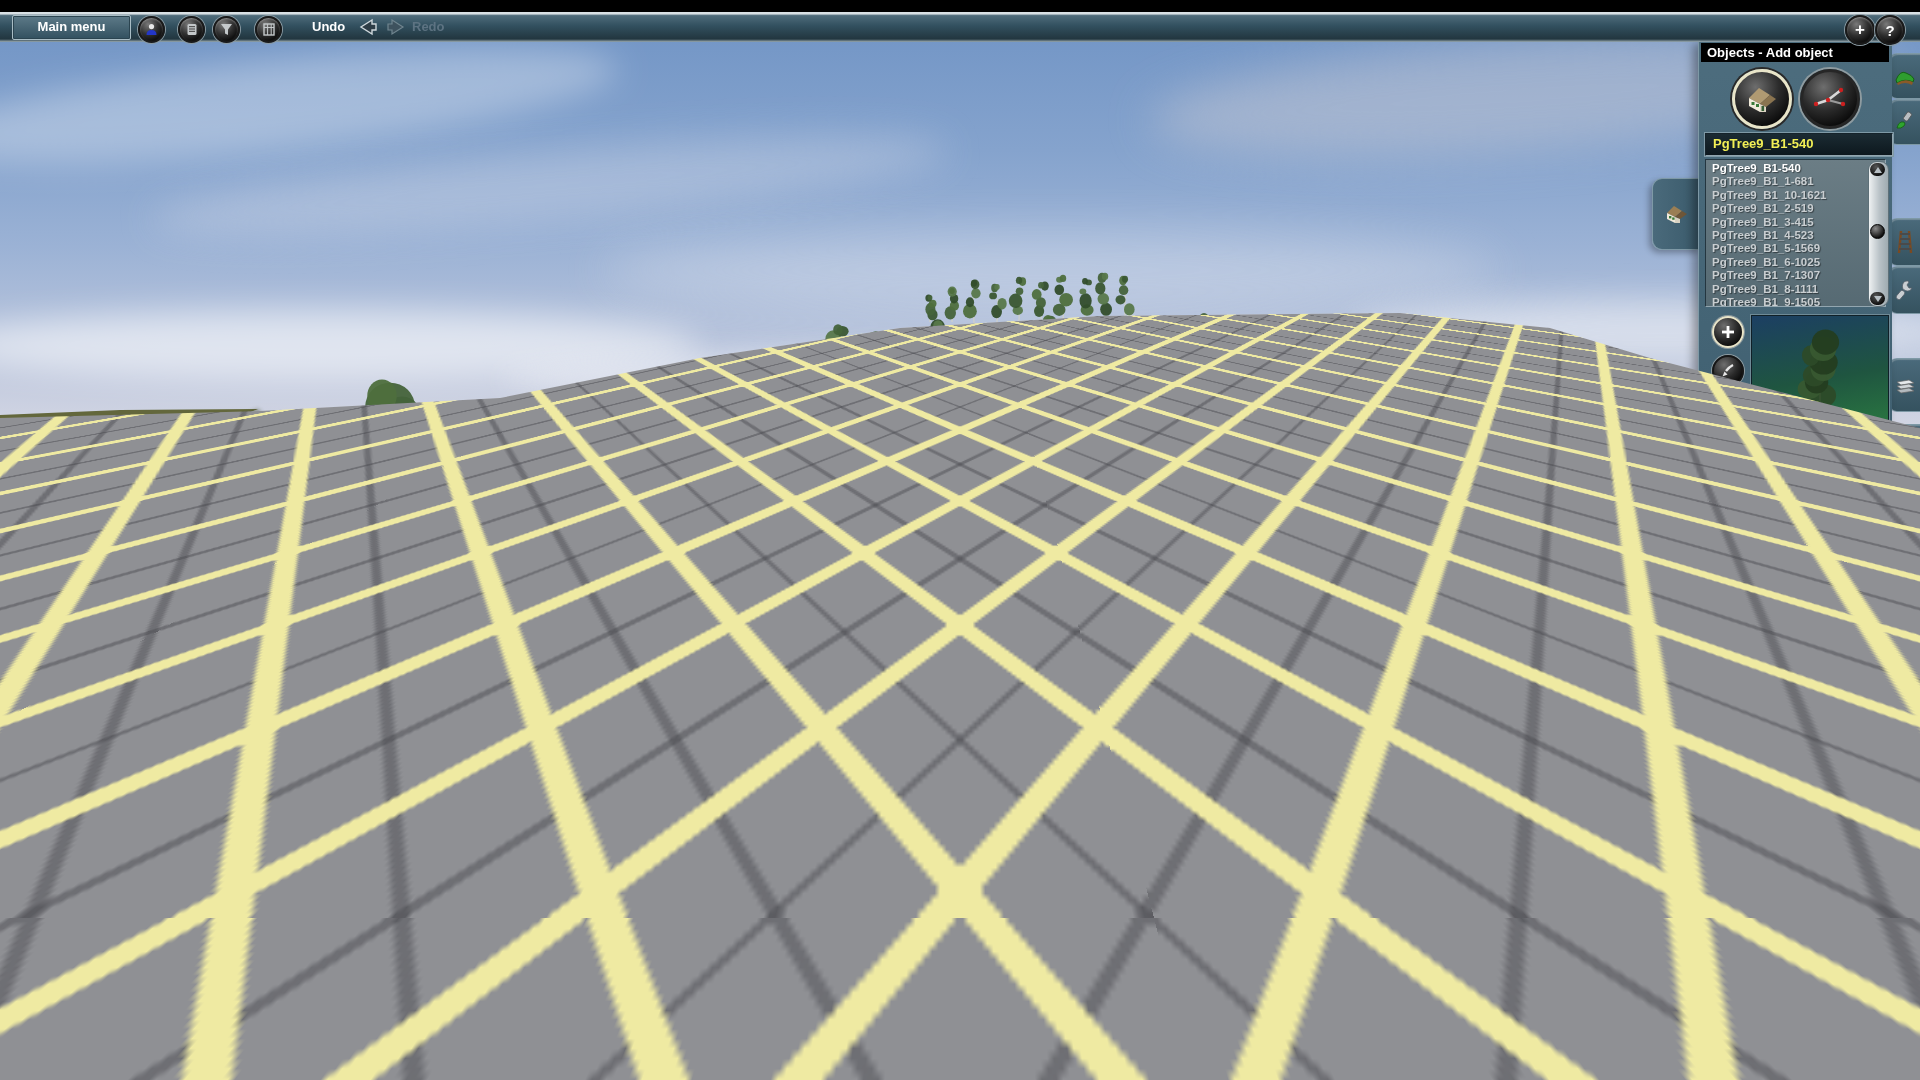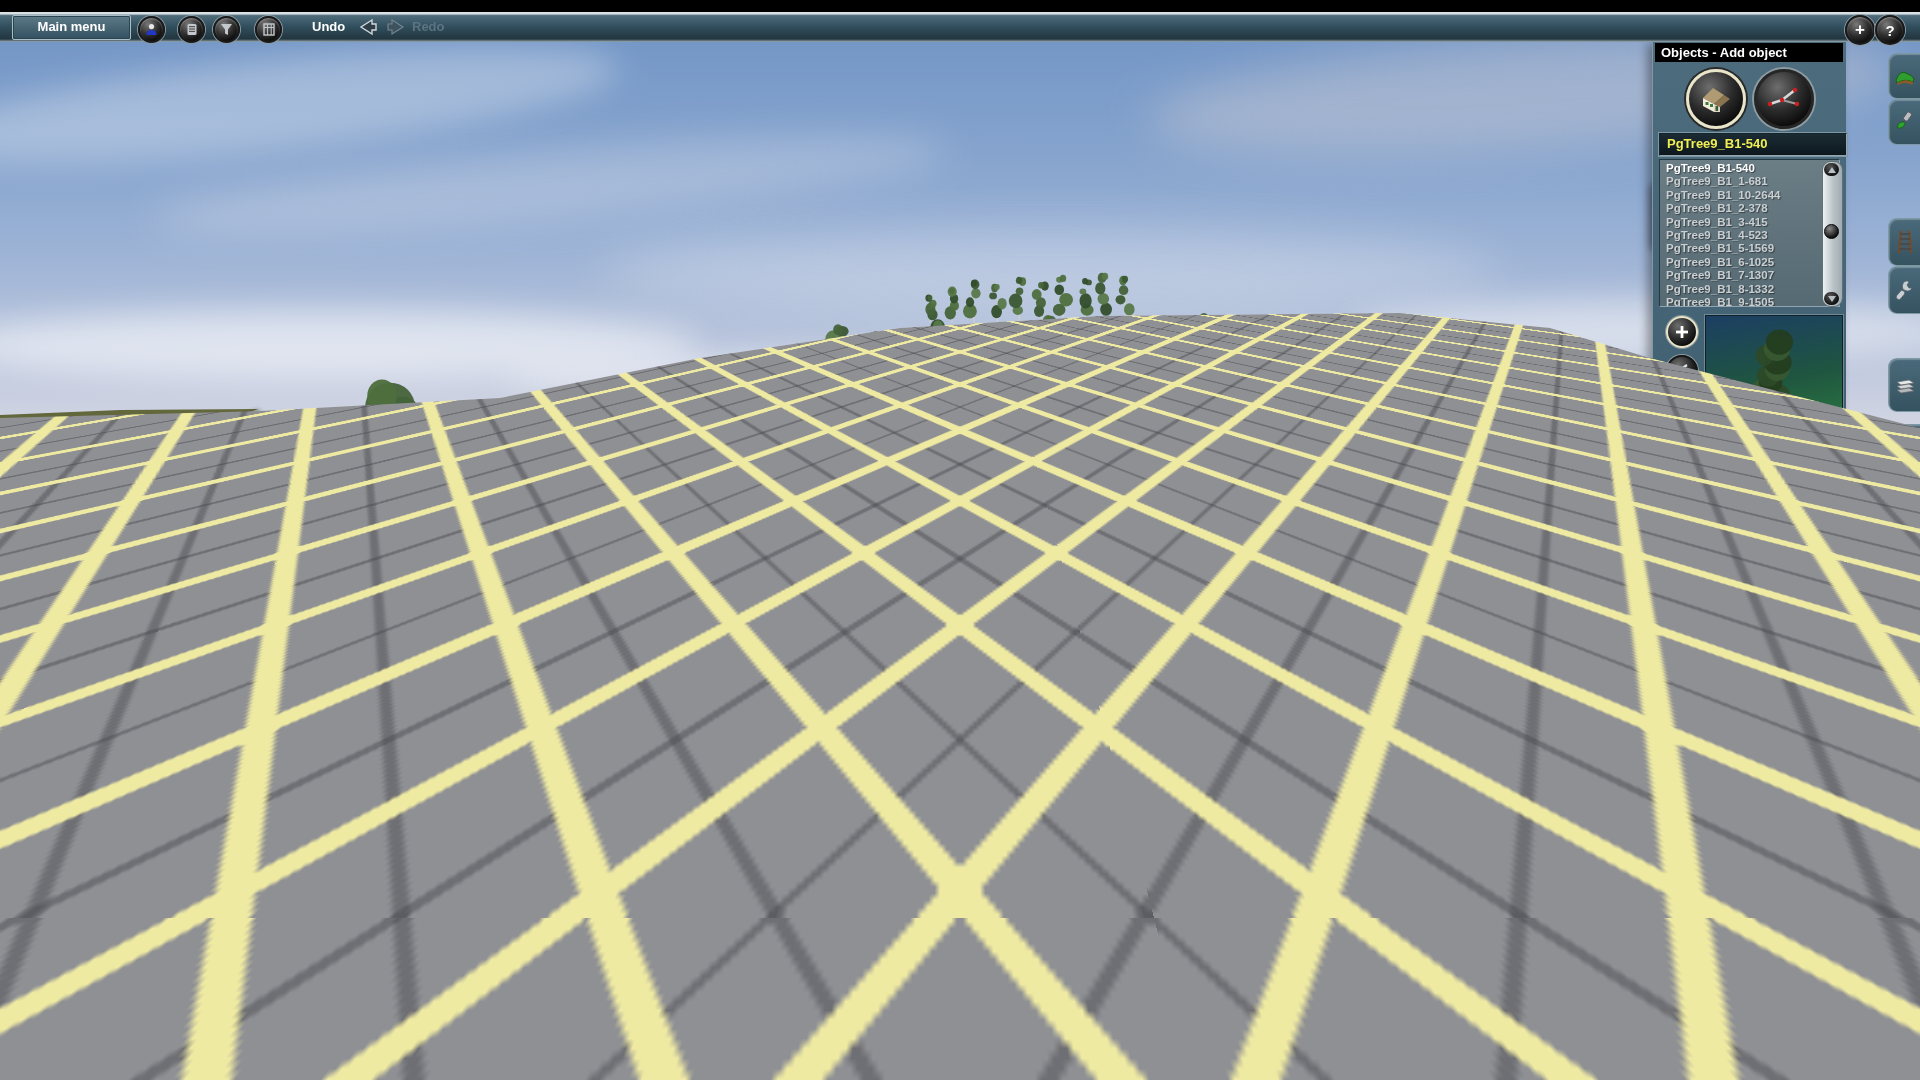--- a/index.html
+++ b/index.html
@@ -46,21 +46,21 @@
   .side-tab{position:absolute;left:1888px;width:32px;border-radius:9px 0 0 9px;
     background:linear-gradient(180deg,#4a6a7b 0%,#35525f 100%);
     border:1px solid #7e99a6;border-right:none;box-shadow:inset 1px 1px 1px rgba(255,255,255,.25);
     display:flex;align-items:center;justify-content:center;z-index:40;}
   #flyout-tab{position:absolute;left:1652px;top:178px;width:48px;height:70px;
     border-radius:10px 0 0 10px;background:linear-gradient(90deg,#4a6a7b 0%,#3a5a6b 100%);
     border:1px solid #7e99a6;border-right:none;box-shadow:-3px 3px 6px rgba(0,0,0,.3);
     display:flex;align-items:center;justify-content:center;z-index:39;}
 
   
-  #panel{position:absolute;left:1652px;top:40px;width:193px;height:446px;z-index:45;
+  #panel{position:absolute;left:1698px;top:40px;width:193px;height:446px;z-index:45;
     background:linear-gradient(180deg,#4d6d7e 0%,#3f5f70 100%);
     border-left:1px solid #7e99a6;border-radius:0 0 0 8px;
     box-shadow:-5px 4px 10px rgba(0,0,0,.35);}
   #panel-title{position:absolute;left:2px;top:3px;right:3px;height:19px;background:#000;
     color:#fff;font-size:13px;font-weight:bold;line-height:19px;padding-left:6px;}
   .bigorb{position:absolute;width:54px;height:54px;border-radius:50%;
     background:radial-gradient(circle at 38% 28%,#6e6e6e 0%,#2c2c2c 45%,#0b0b0b 78%);
     display:flex;align-items:center;justify-content:center;}
   #btn-object-mode{left:33px;top:29px;border:3px solid #e9e5c9;box-shadow:0 0 0 2px #2a2a2a;}
   #btn-spline-mode{left:101px;top:29px;border:3px solid #262626;box-shadow:0 0 0 2px #8e9ba0;}
@@ -714,28 +714,28 @@
         <circle cx="28" cy="6" r="2.2" fill="#cc2020"></circle>
         <circle cx="30" cy="20" r="2.2" fill="#cc2020"></circle>
       </svg>
   </div>
 
   <div id="name-field">PgTree9_B1-540</div>
 
   <div id="obj-list">
       <div class="obj-row selected">PgTree9_B1-540</div>
       <div class="obj-row">PgTree9_B1_1-681</div>
-      <div class="obj-row">PgTree9_B1_10-2644</div>
-      <div class="obj-row">PgTree9_B1_2-378</div>
+      <div class="obj-row">PgTree9_B1_10-1621</div>
+      <div class="obj-row">PgTree9_B1_2-519</div>
       <div class="obj-row">PgTree9_B1_3-415</div>
       <div class="obj-row">PgTree9_B1_4-523</div>
       <div class="obj-row">PgTree9_B1_5-1569</div>
       <div class="obj-row">PgTree9_B1_6-1025</div>
       <div class="obj-row">PgTree9_B1_7-1307</div>
-      <div class="obj-row">PgTree9_B1_8-1332</div>
+      <div class="obj-row">PgTree9_B1_8-1111</div>
       <div class="obj-row">PgTree9_B1_9-1505</div>
     </div>
   <div id="scrollbar">
     <div class="sb-btn" style="top:1px;">
         <div class="tri-up"></div>
       </div>
     <div class="sb-thumb"></div>
     <div class="sb-btn" style="bottom:1px;">
         <div class="tri-down"></div>
       </div>

